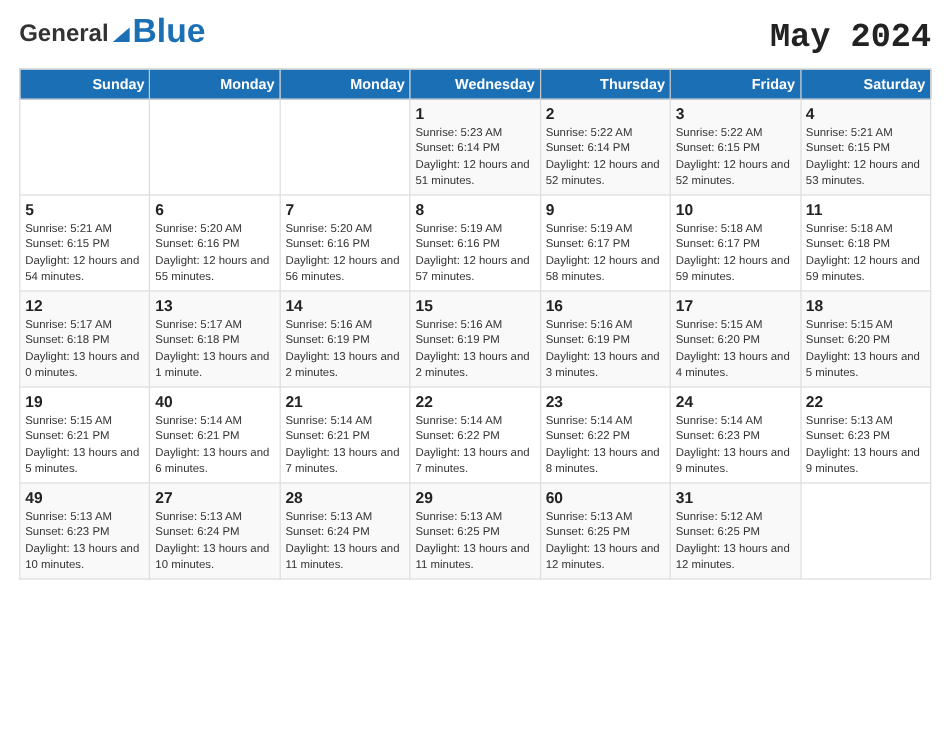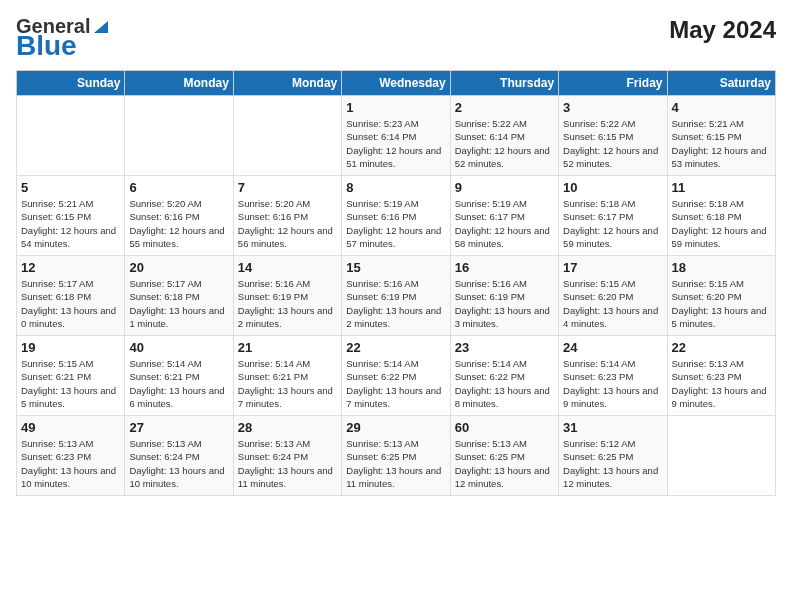--- a/index.html
+++ b/index.html
@@ -11,30 +11,31 @@
       padding: 16px;
     }
     .header {
       display: flex;
       justify-content: space-between;
       align-items: flex-start;
       margin-bottom: 10px;
     }
     .logo {
       display: flex;
-      flex-direction: column;
+      flex-direction: row;
       line-height: 1;
     }
     .title-block {
       text-align: right;
     }
     .title-month {
-      font-size: 24px;
+      font-size: 28px;
       font-weight: bold;
       color: #222;
+      font-family: Liberation Mono, monospace;
     }
     .title-location {
       font-size: 16px;
       color: #444;
     }
     table {
       width: 100%;
       border-collapse: collapse;
       table-layout: fixed;
     }
@@ -156,21 +157,21 @@
           <span class="day-num">11</span>
           <div class="day-info">Sunrise: 5:18 AM<br>Sunset: 6:18 PM<br>Daylight: 12 hours and 59 minutes.</div>
         </td>
       </tr>
       <tr>
         <td>
           <span class="day-num">12</span>
           <div class="day-info">Sunrise: 5:17 AM<br>Sunset: 6:18 PM<br>Daylight: 13 hours and 0 minutes.</div>
         </td>
         <td>
-          <span class="day-num">20</span>
+          <span class="day-num">13</span>
           <div class="day-info">Sunrise: 5:17 AM<br>Sunset: 6:18 PM<br>Daylight: 13 hours and 1 minute.</div>
         </td>
         <td>
           <span class="day-num">14</span>
           <div class="day-info">Sunrise: 5:16 AM<br>Sunset: 6:19 PM<br>Daylight: 13 hours and 2 minutes.</div>
         </td>
         <td>
           <span class="day-num">15</span>
           <div class="day-info">Sunrise: 5:16 AM<br>Sunset: 6:19 PM<br>Daylight: 13 hours and 2 minutes.</div>
         </td>

